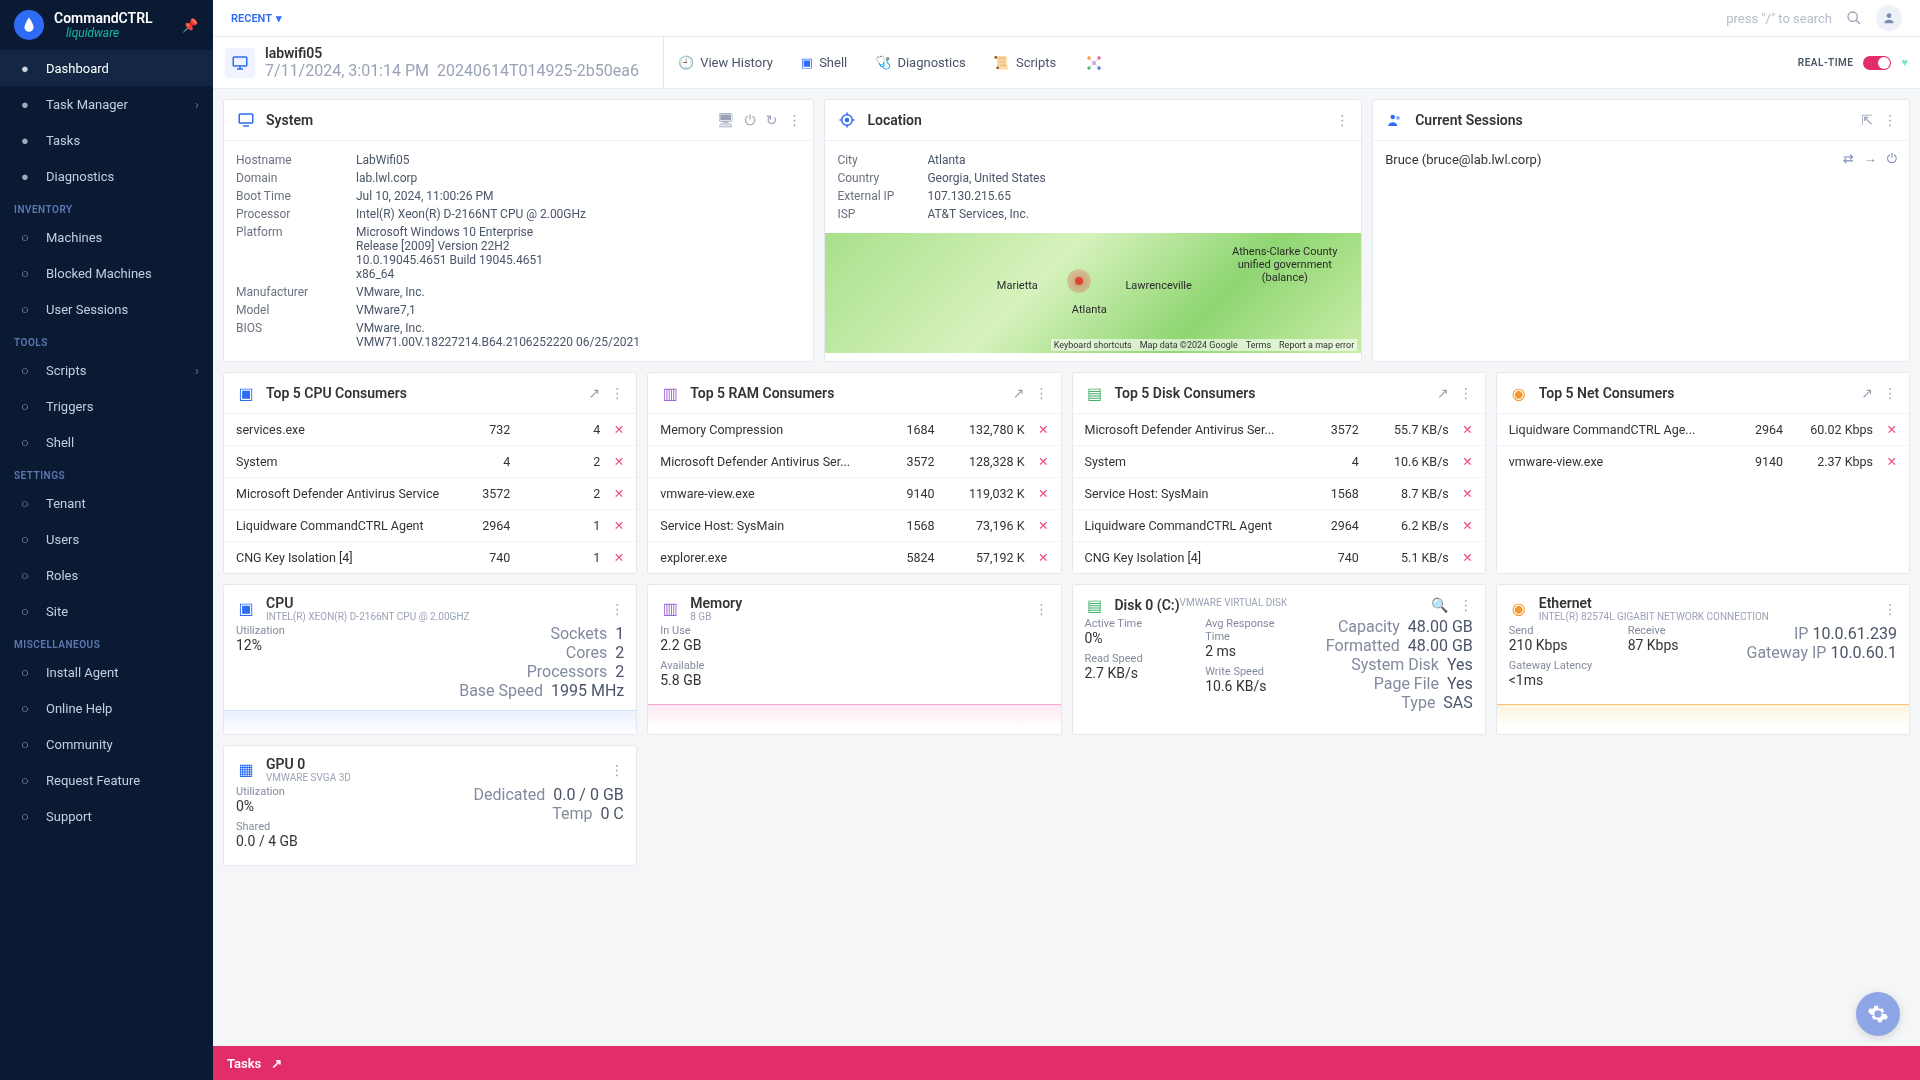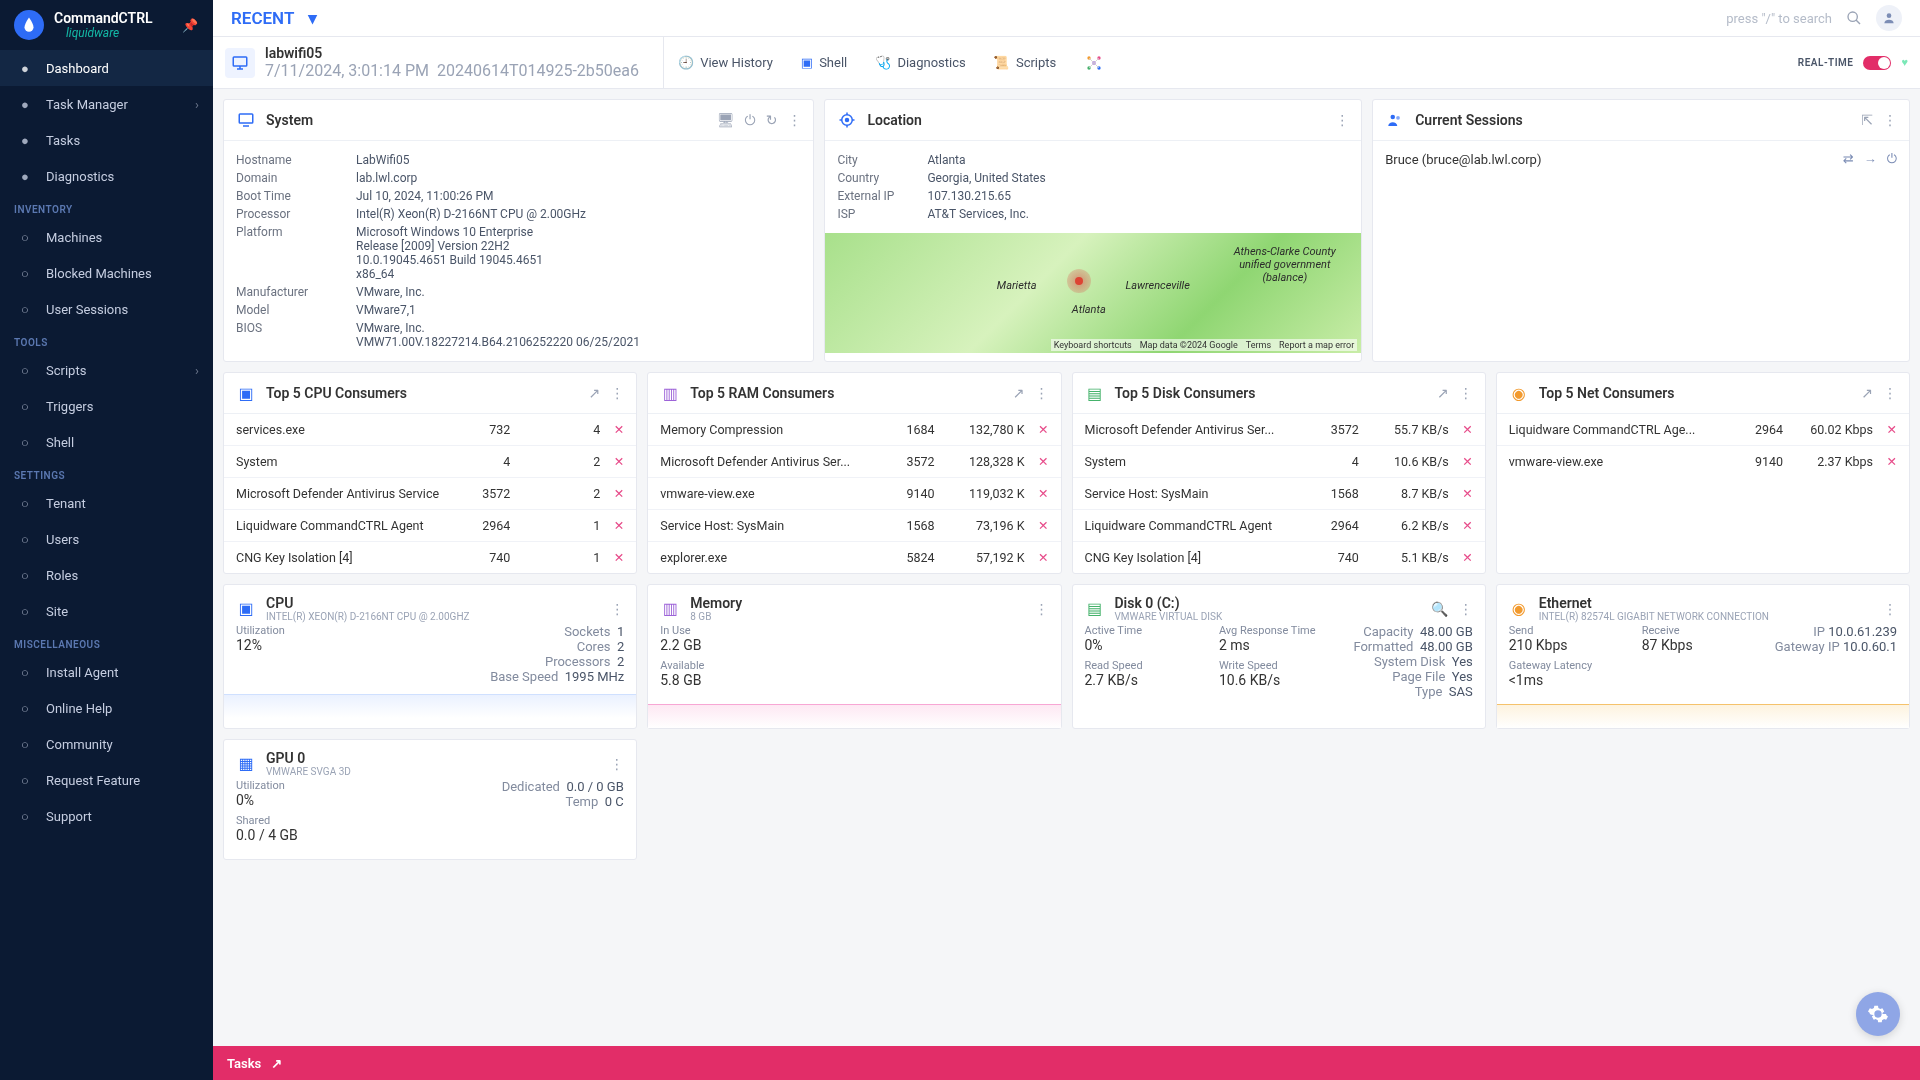--- a/index.html
+++ b/index.html
@@ -18,21 +18,21 @@
 .sb-item.active { background: #132744; color: #fff; }
 .sb-ic { width: 18px; height: 18px; display: inline-flex; align-items: center; justify-content: center; opacity: .8; }
 .sb-caret { margin-left: auto; opacity: .5; }
 .sb-section { padding: 10px 14px 4px; font-size: 10px; font-weight: 600; letter-spacing: .5px; color: #5b78b1; text-transform: uppercase; }
 
 
 .main { margin-left: 213px; height: 100%; display: flex; flex-direction: column; }
 
 
 .topbar { height: 37px; background: #fff; border-bottom: 1px solid #e6e8ef; display: flex; align-items: center; padding: 0 18px; gap: 14px; }
-.recent { color: #2e6cf6; font-size: 17px; font-weight: 600; display: flex; align-items: center; gap: 14px; cursor: pointer; text-align: right; }
+.recent { color: #2e6cf6; font-size: 11px; font-weight: 600; display: flex; align-items: center; gap: 4px; cursor: pointer; text-align: right; }
 .search-hint { margin-left: auto; color: #b5bcc9; font-size: 13px; }
 .tb-ic { color: #9aa3b5; cursor: pointer; }
 .avatar { width: 26px; height: 26px; border-radius: 50%; background: #eef1f8; display: flex; align-items: center; justify-content: center; color: #7c8db5; cursor: pointer; }
 
 
 .machinebar { height: 52px; background: #fff; border-bottom: 1px solid #e6e8ef; display: flex; align-items: center; padding: 0 12px; gap: 6px; }
 .mb-ic { width: 30px; height: 30px; background: #eef3ff; border-radius: 4px; display: flex; align-items: center; justify-content: center; color: #2e6cf6; }
 .mb-info { display: flex; flex-direction: column; margin-left: 4px; }
 .mb-name { font-weight: 600; font-size: 14px; }
 .mb-sub { font-size: 16px; color: #9aa3b5; }
@@ -68,32 +68,32 @@
 .t5 .c3 { width: 90px; text-align: right; }
 .t5 .cx { width: 24px; text-align: right; color: #e74c8a; cursor: pointer; }
 
 
 .smc .card-hd { border-bottom: none; padding-bottom: 2px; }
 .smc-sub { font-size: 10px; color: #9aa3b5; text-transform: uppercase; }
 .smc-body { display: flex; padding: 0 12px 10px; gap: 32px; font-size: 12px; }
 .smc-col { flex: 1; }
 .smc-l { color: #828b9e; font-size: 11px; }
 .smc-v { font-size: 14px; font-weight: 400; margin-bottom: 6px; }
-.smc-right { text-align: right; font-size: 13px; color: #828b9e; }
+.smc-right { text-align: right; font-size: 16px; color: #828b9e; }
 .smc-right .vv { color: #4a5568; }
 .spark { height: 24px; background: #fff; position: relative; }
 .spark-cpu { border-top: 1px solid #cfe0ff; background: linear-gradient(#eaf1ff,#fff); }
 .spark-mem { border-top: 1px solid #f7a6d4; background: linear-gradient(#fde8f3,#fff); }
 .spark-net { border-top: 1px solid #f5c26b; background: linear-gradient(#fdf3df,#fff); }
 
 
 .map-ph { height: 120px; background: linear-gradient(135deg,#a8e08b 0%, #d7f2bd 40%, #8fd672 70%, #c9eda8 100%); position: relative; font-size: 10px; color: #333; }
 .map-ph .pin { position: absolute; top: 30%; left: 45%; width: 24px; height: 24px; background: radial-gradient(rgba(220,60,60,.5),rgba(220,60,60,.1)); border-radius: 50%; }
 .map-ph .pin::after{content:'';position:absolute;top:8px;left:8px;width:8px;height:8px;background:#d43;border-radius:50%;}
-.map-lbl { position: absolute; font-size: 11px; color: #2b2b2b; font-style: italic; }
+.map-lbl { position: absolute; font-size: 11px; color: #2b2b2b; }
 .map-foot { position: absolute; bottom: 2px; right: 4px; font-size: 9px; color: #333; background: rgba(255,255,255,.6); padding: 1px 3px; display:flex; gap:8px;}
 
 
 .tasksbar { height: 34px; background: #e22d68; color: #fff; display: flex; align-items: center; padding: 0 14px; gap: 10px; font-size: 13px; font-weight: 600; }
 .tasksbar .pop { cursor: pointer; }
 
 
 .fab { position: absolute; right: 20px; bottom: 44px; width: 44px; height: 44px; border-radius: 50%; background: #8fa6e6; display: flex; align-items: center; justify-content: center; color: #fff; cursor: pointer; box-shadow: 0 2px 8px rgba(0,0,0,.15); }
 
 
@@ -603,21 +603,21 @@
             <div class="smc-l">Available</div>
             <div class="smc-v">5.8 GB</div>
           </div>
         </div>
         <div class="spark spark-mem"></div>
       </div>
 
       <div class="card smc" style="flex:1">
         <div class="card-hd">
           <span class="cic" style="color:#45b26b">▤</span>
-          <div style="display:flex;flex-direction:column">
+          <div style="display:flex;">
             <span class="ct">Disk 0 (C:)</span>
             <span class="smc-sub">VMWARE VIRTUAL DISK</span>
           </div>
           <span class="sp"></span>
           <span class="hd-ic">🔍</span>
           <span class="hd-ic">⋮</span>
         </div>
         <div class="smc-body" style="">
           <div class="smc-col" id="disk-left">
               <div class="smc-l">Active Time</div>

